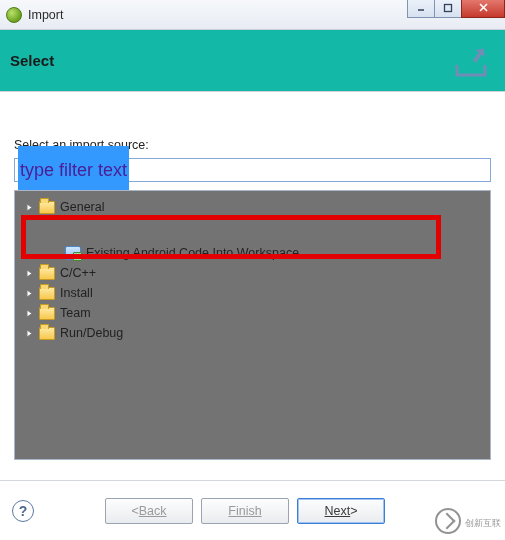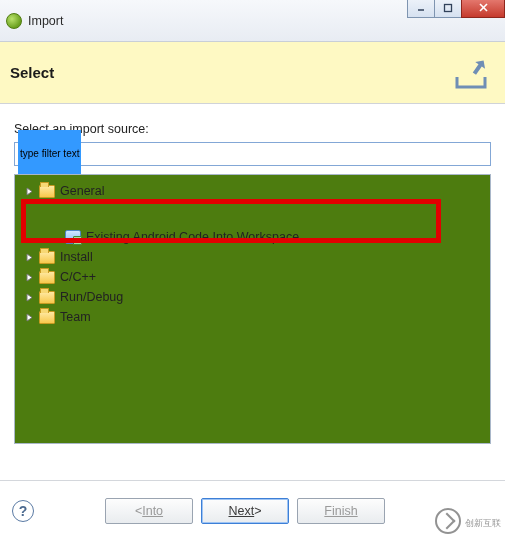--- a/index.html
+++ b/index.html
@@ -1,59 +1,59 @@
 <!DOCTYPE html>
 <html><head>
 <meta charset="utf-8">
 <style>
   * { box-sizing: border-box; font-family: "Segoe UI", Tahoma, sans-serif; }
   html, body { margin: 0; padding: 0; }
   body { width: 505px; height: 540px; background: #fff; overflow: hidden; position: relative; }
 
   
   .titlebar {
-    height: 42px; background: linear-gradient(#f6f8fb,#e8ecf3);
+    height: 30px; background: linear-gradient(#f6f8fb,#e8ecf3);
     border-bottom: 1px solid #c9cfd7; display: flex; align-items: center;
     padding-left: 6px; position: relative;
   }
   .titlebar .eclipse-icon {
     width: 16px; height: 16px; border-radius: 50%;
     background: radial-gradient(circle at 35% 35%, #b9e26b, #6aa01e 70%);
     border: 1px solid #4f7c10; margin-right: 6px;
   }
   .titlebar .title-text { font-size: 12.5px; color: #2b2b2b; }
   .winbtns { position: absolute; right: 0; top: -2px; display: flex; }
   .winbtn { width: 28px; height: 20px; border: 1px solid #7e94b0; border-top: none;
     background: linear-gradient(#eef3fa,#d6e1f0); margin-left: -1px; display:flex;
     align-items:center; justify-content:center; font-size:10px; color:#30415a; }
   .winbtn.close { width: 44px; background: linear-gradient(#e77e74,#c53a2d); color:#fff; border-color:#8e261c; border-top-right-radius:0; }
   .winbtn svg { display:block; }
 
   
   .headband {
-    height: 62px; background: #fef9c3; border-bottom: 1px solid #d0d3d8;
+    height: 62px; background: #14b8a6; border-bottom: 1px solid #d0d3d8;
     display: flex; align-items: center; justify-content: space-between;
     padding: 0 14px 0 10px;
   }
   .headband .heading { font-size: 15px; font-weight: 700; color: #1a1a1a; }
 
   
   .content { padding: 18px 14px 10px 14px; }
-  .prompt { font-size: 12.5px; color: #222; margin-bottom: 6px; }
+  .prompt { font-size: 12.5px; color: #222; margin-bottom: 6px; margin-top: 28px; }
   .filterbox {
     width: 100%; height: 24px; border: 1px solid #83a7d6;
     display: flex; align-items: center; padding: 0 3px; background:#fff;
   }
   .filterbox .sel {
-    background: #3399ff; color: #000000; font-size: 10px; line-height: 18px;
+    background: #3399ff; color: #4c1d95; font-size: 18px; line-height: 18px;
     padding: 15px 2px;
   }
 
   .treebox {
-    margin-top: 8px; height: 270px; border: 1px solid #a9b7c9; background:#4d7c0f;
+    margin-top: 8px; height: 270px; border: 1px solid #a9b7c9; background:#737373;
     padding: 6px 2px; overflow: hidden; position: relative;
   }
   .row { display:flex; align-items:center; height: 20px; font-size: 12.5px; color:#222; }
   .indent0 { padding-left: 6px; }
   .indent2 { padding-left: 48px; margin-top: 26px; }
   .twisty {
     width: 12px; height: 12px; margin-right: 4px; display:flex; align-items:center; justify-content:center;
   }
   .twisty svg { display:block; }
   .folder {
@@ -159,61 +159,61 @@
       <span>Existing Android Code Into Workspace</span>
     </div>
 
     <div class="row indent0">
       <span class="twisty">
           <svg width="9" height="9">
             <polygon points="2,1 7,4.5 2,8" fill="#fff" stroke="#7a7a7a"></polygon>
           </svg>
         </span>
       <span class="folder"></span>
+      <span>C/C++</span>
+    </div>
+    <div class="row indent0">
+      <span class="twisty">
+          <svg width="9" height="9">
+            <polygon points="2,1 7,4.5 2,8" fill="#fff" stroke="#7a7a7a"></polygon>
+          </svg>
+        </span>
+      <span class="folder"></span>
       <span>Install</span>
     </div>
     <div class="row indent0">
       <span class="twisty">
           <svg width="9" height="9">
             <polygon points="2,1 7,4.5 2,8" fill="#fff" stroke="#7a7a7a"></polygon>
           </svg>
         </span>
       <span class="folder"></span>
-      <span>C/C++</span>
+      <span>Team</span>
     </div>
     <div class="row indent0">
       <span class="twisty">
           <svg width="9" height="9">
             <polygon points="2,1 7,4.5 2,8" fill="#fff" stroke="#7a7a7a"></polygon>
           </svg>
         </span>
       <span class="folder"></span>
       <span>Run/Debug</span>
-    </div>
-    <div class="row indent0">
-      <span class="twisty">
-          <svg width="9" height="9">
-            <polygon points="2,1 7,4.5 2,8" fill="#fff" stroke="#7a7a7a"></polygon>
-          </svg>
-        </span>
-      <span class="folder"></span>
-      <span>Team</span>
     </div>
 
     <div class="highlight-box"></div>
   </div>
 </div>
 
 <div class="footer">
   <div class="help">?</div>
-  <div class="btn disabled">&lt; <span class="mnemonic">Into</span></div>
-  <div class="btn default"><span class="mnemonic">Next</span> &gt;</div>
+  <div class="btn disabled">&lt; <span class="mnemonic">Back</span></div>
   <div class="btn disabled">
       <span class="mnemonic">Finish</span>
     </div>
+  <div class="btn default"><span class="mnemonic">Next</span> &gt;</div>
   <div class="spacer"></div>
 </div>
 
 <div class="watermark">
   <div class="c"></div>
   <div>
     <div><small>创新互联</small></div>
   </div>
 </div>
 

